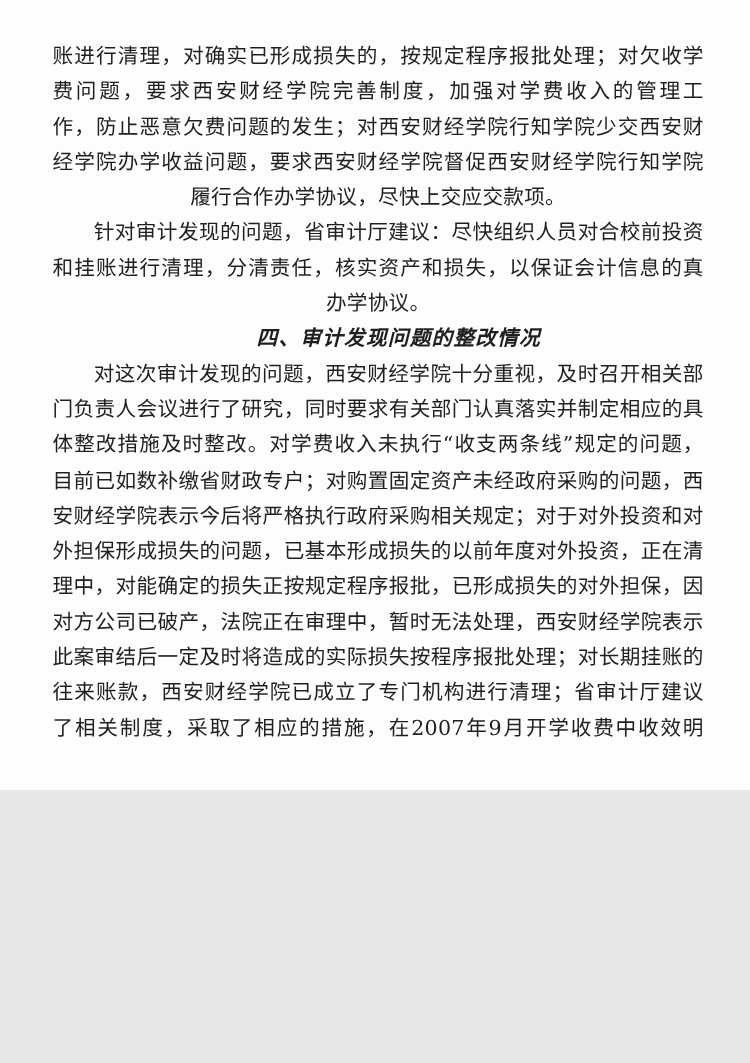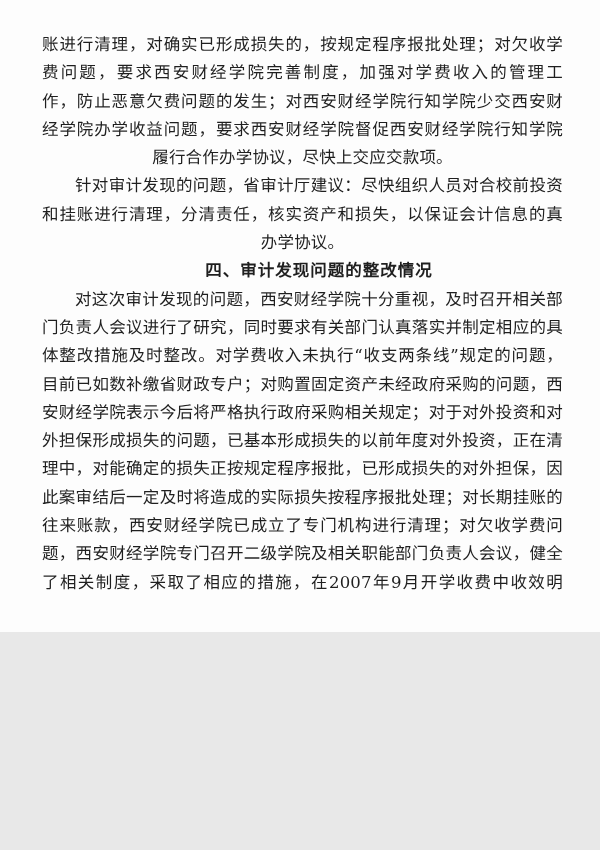--- a/index.html
+++ b/index.html
@@ -38,20 +38,21 @@
     padding-left: 33px;
   }
   .line.final {
     text-align: center;
     text-align-last: auto;
   }
   .block.heading .line {
     font-weight: 700;
     font-family: "DejaVu Sans", "Liberation Sans", sans-serif;
     letter-spacing: 1px;
+    font-style: italic;
   }
 </style>
 </head>
 <body>
 
 <div class="page" style="background: rgb(253, 253, 253); color: rgb(31, 31, 31);">
   <div class="content">
       <div class="block paragraph">
         <div class="line">账进行清理，对确实已形成损失的，按规定程序报批处理；对欠收学</div>
         <div class="line">费问题，要求西安财经学院完善制度，加强对学费收入的管理工</div>
@@ -68,19 +69,19 @@
         <div class="line indent final">四、审计发现问题的整改情况</div>
       </div>
       <div class="block paragraph">
         <div class="line indent">对这次审计发现的问题，西安财经学院十分重视，及时召开相关部</div>
         <div class="line">门负责人会议进行了研究，同时要求有关部门认真落实并制定相应的具</div>
         <div class="line">体整改措施及时整改。对学费收入未执行“收支两条线”规定的问题，</div>
         <div class="line">目前已如数补缴省财政专户；对购置固定资产未经政府采购的问题，西</div>
         <div class="line">安财经学院表示今后将严格执行政府采购相关规定；对于对外投资和对</div>
         <div class="line">外担保形成损失的问题，已基本形成损失的以前年度对外投资，正在清</div>
         <div class="line">理中，对能确定的损失正按规定程序报批，已形成损失的对外担保，因</div>
+        <div class="line">对方公司已破产，法院正在审理中，暂时无法处理，西安财经学院表示</div>
         <div class="line">此案审结后一定及时将造成的实际损失按程序报批处理；对长期挂账的</div>
-        <div class="line">往来账款，西安财经学院已成立了专门机构进行清理；对欠收学费问</div>
-        <div class="line">题，西安财经学院专门召开二级学院及相关职能部门负责人会议，健全</div>
+        <div class="line">往来账款，西安财经学院已成立了专门机构进行清理；省审计厅建议</div>
         <div class="line">了相关制度，采取了相应的措施，在2007年9月开学收费中收效明显，学</div>
       </div>
     </div>
 </div>
 
 </body></html>

